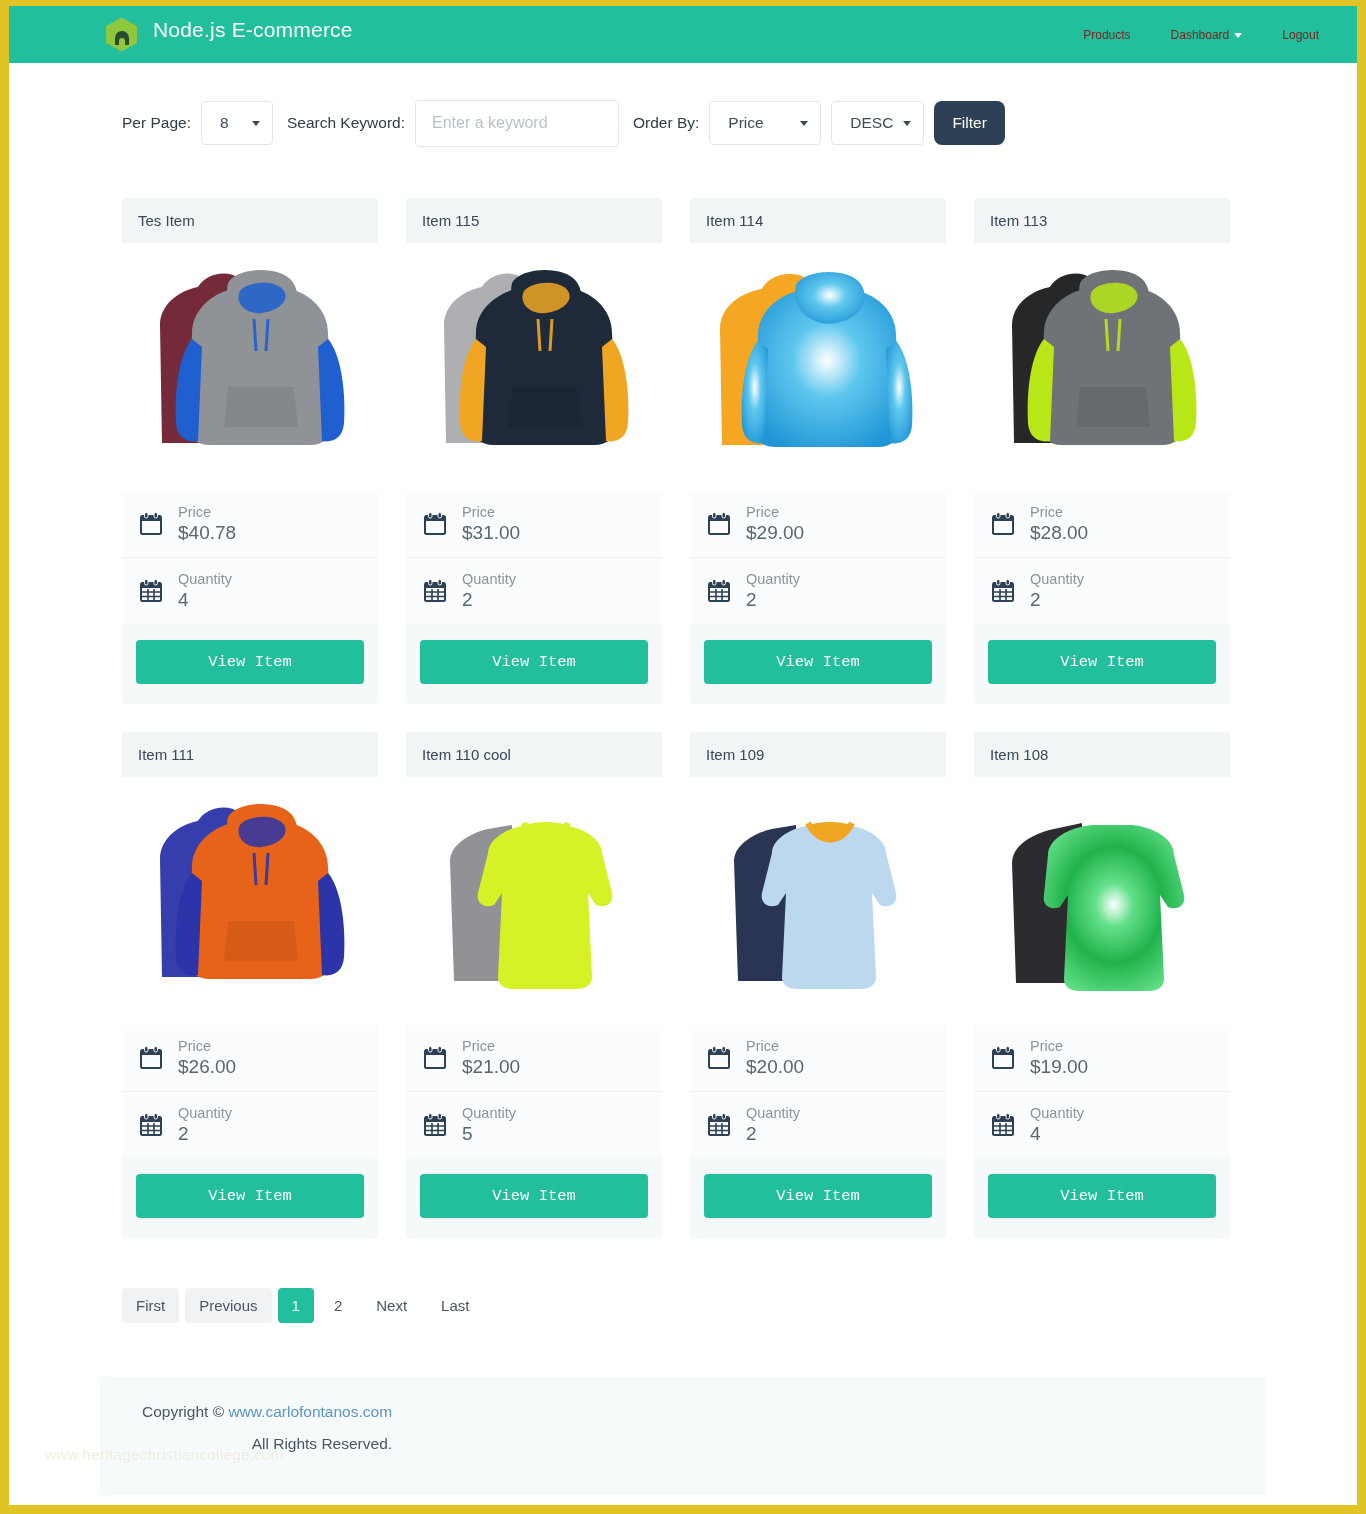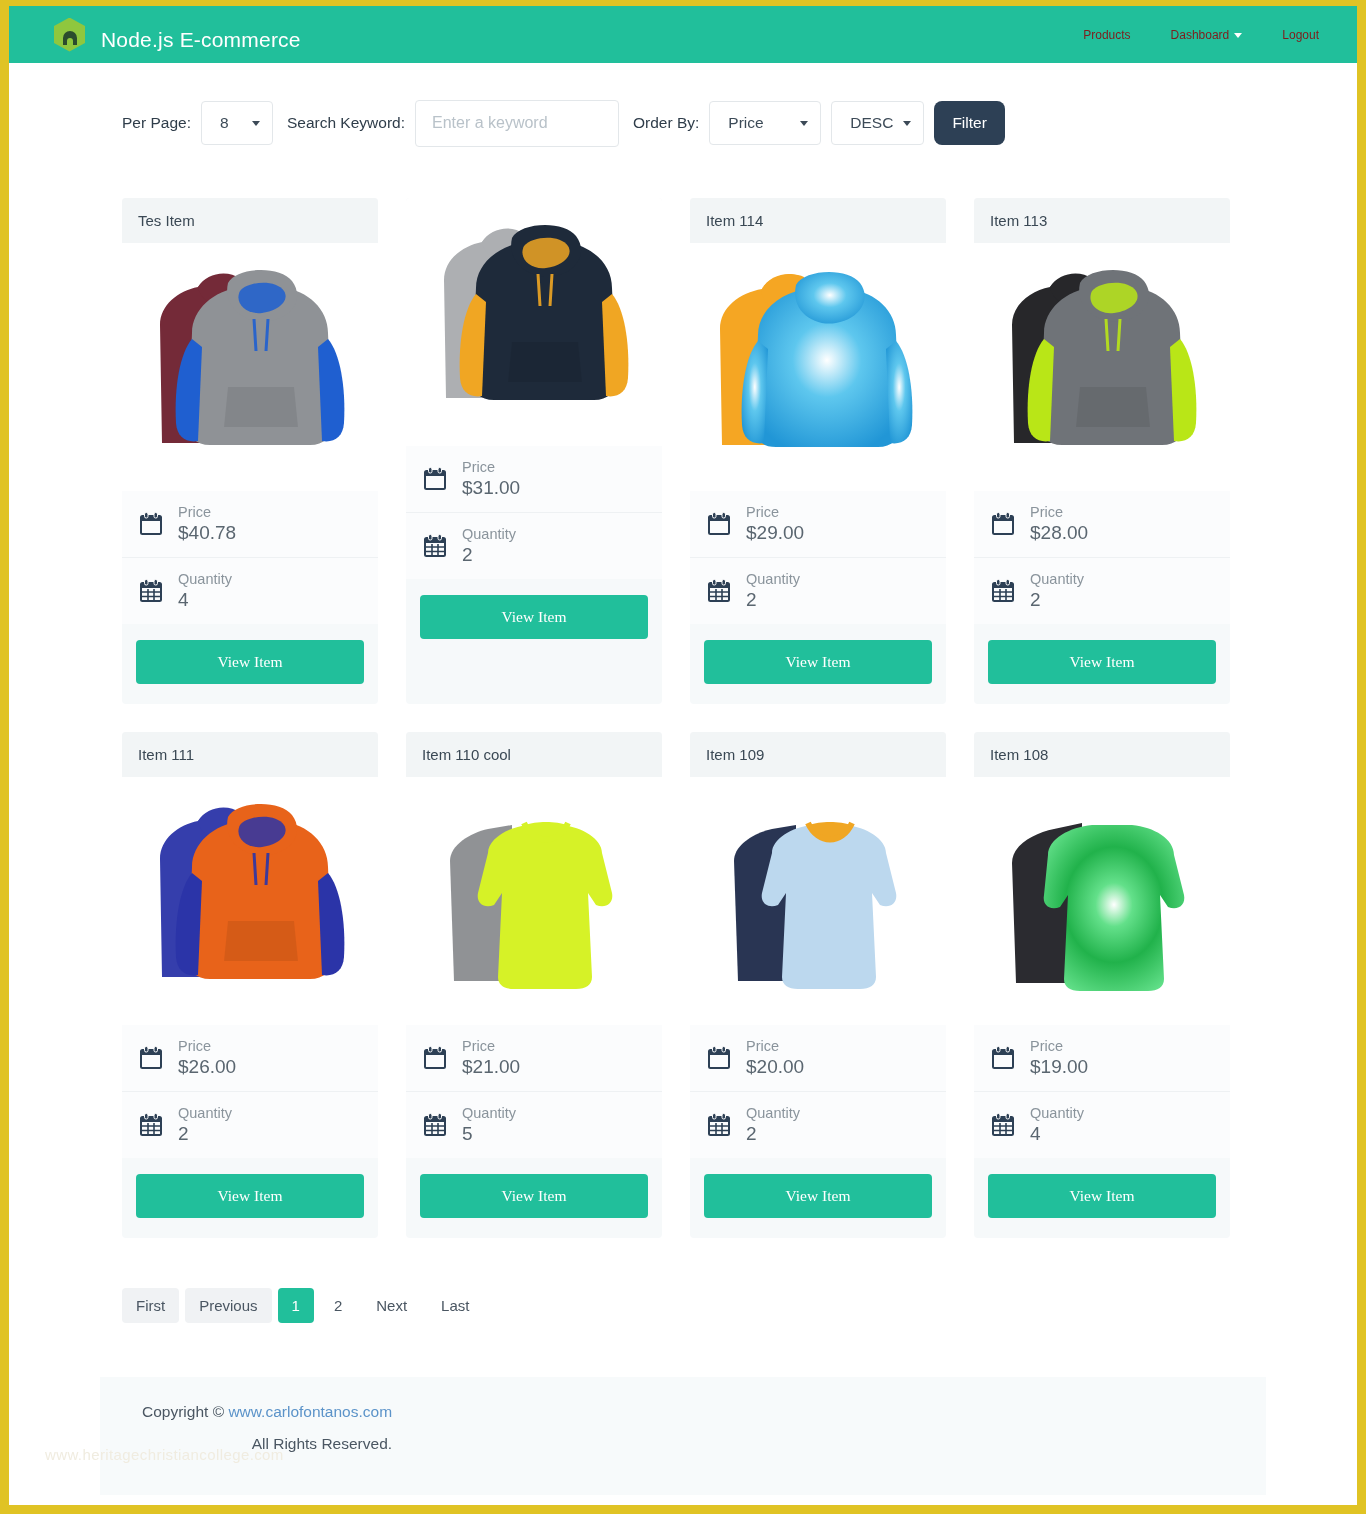--- a/index.html
+++ b/index.html
@@ -32,21 +32,21 @@
 
   
   .navbar {
     height: 57px;
     background: #21bf9b;
     display: flex;
     align-items: center;
     padding: 0 18px 0 0;
     position: relative;
   }
-  .brand-wrap { display: flex; align-items: flex-end; margin-left: 45px; }
+  .brand-wrap { display: flex; align-items: flex-start; margin-left: 97px; }
   .node-logo {
     width: 31px; height: 34px;
     position: relative;
     margin-right: 16px;
     flex: 0 0 auto;
   }
   .hexa {
     width: 31px; height: 34px;
     background: #8fc73e;
     clip-path: polygon(50% 0%, 100% 25%, 100% 75%, 50% 100%, 0% 75%, 0% 25%);
@@ -222,21 +222,21 @@
   .card-foot { padding: 16px 14px 20px 14px; }
   .view-btn {
     display: block;
     width: 100%;
     background: #21bf9b;
     color: #ffffff;
     border: none;
     border-radius: 4px;
     height: 44px;
     font-size: 15.5px;
-    font-family: Liberation Serif, serif;
+    font-family: Liberation Mono, monospace;
     cursor: pointer;
   }
 
   
   .pagination {
     display: flex;
     align-items: center;
     gap: 6px;
     padding: 22px 0 0 113px;
   }
@@ -375,20 +375,21 @@
       <span class="meta-text">
         <span class="meta-label">Quantity</span>
         <span class="meta-value">4</span>
       </span>
     </div>
     <div class="card-foot">
       <button class="view-btn">View Item</button>
     </div>
           </div>
           <div class="card">
+    <div class="card-head">Item 115</div>
     <div class="card-img">
   <svg width="236" height="240" viewBox="0 0 236 240">
     <g opacity="0.95">
       <path d="M28 78 C28 58, 46 44, 66 40 C74 30, 92 26, 104 30 L104 196 L30 196 Z" fill="#a9abae"></path>
       <path d="M66 40 C74 26, 96 22, 108 32 C118 40, 116 56, 104 60 C90 64, 68 56, 66 40 Z" fill="#a9abae"></path>
     </g>
     <path d="M60 86 C60 62, 82 44, 108 40 L150 40 C176 44, 196 62, 196 86 L200 176 C200 190, 192 198, 178 198 L78 198 C64 198, 56 190, 56 176 Z" fill="#1e2a3a"></path>
     <path d="M96 36 C104 20, 148 18, 160 34 C172 50, 162 70, 138 74 C116 78, 90 62, 96 36 Z" fill="#1e2a3a"></path>
     <path d="M108 44 C116 34, 144 32, 152 44 C158 54, 146 64, 130 66 C114 68, 102 56, 108 44 Z" fill="#f0a623" opacity="0.85"></path>
     <path d="M60 92 C48 106, 42 140, 44 176 C45 190, 54 196, 66 194 L70 100 Z" fill="#f0a623"></path>

